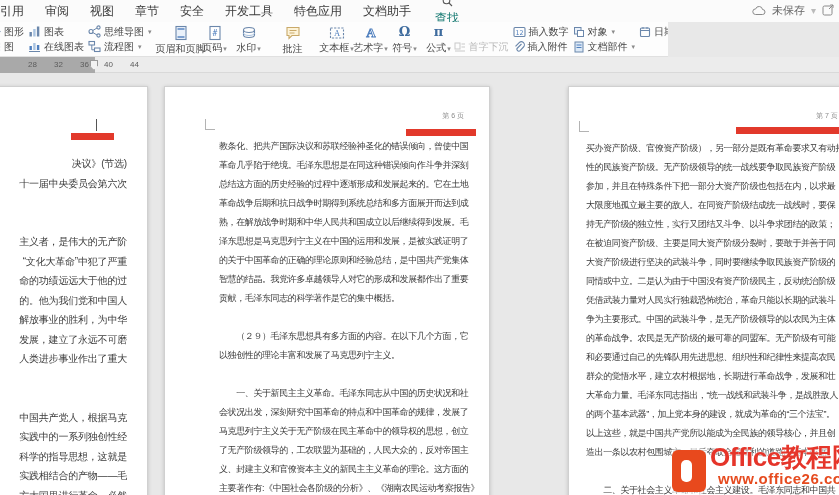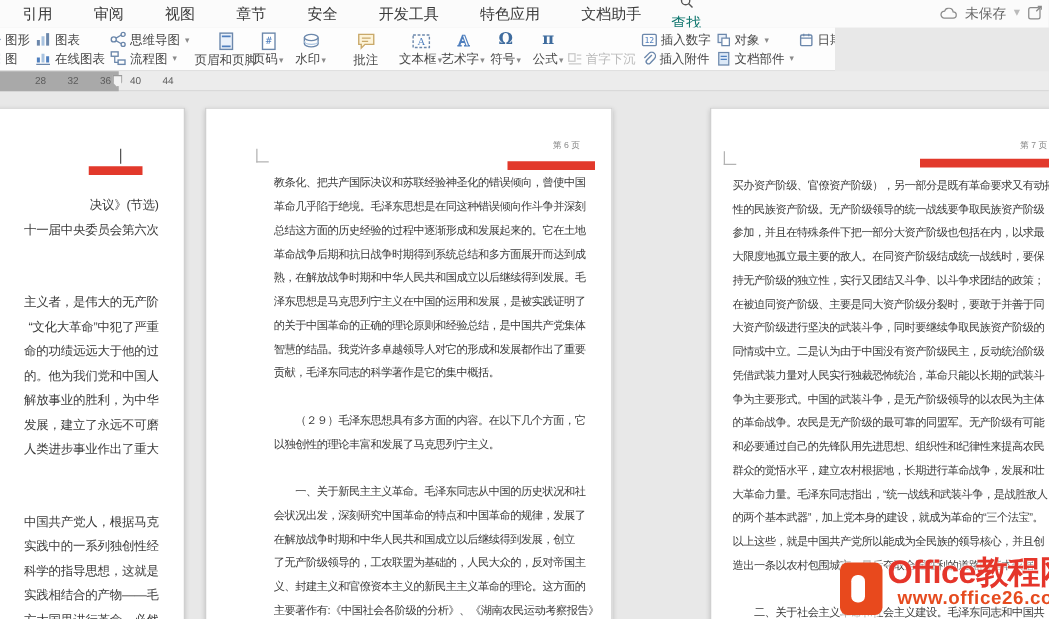--- a/index.html
+++ b/index.html
@@ -2,21 +2,21 @@
 <html><head>
 <meta charset="utf-8">
 <style>
   * { margin:0; padding:0; box-sizing:border-box; }
   html,body { width:839px; height:495px; overflow:hidden; background:#e8e8e8;
     font-family:"Liberation Sans","DejaVu Sans",sans-serif; }
 
   
   .menubar { position:absolute; left:0; top:0; width:839px; height:22px; background:#fbfbfb;
     display:flex; align-items:center; }
-  .menu-items { display:flex; gap:33px; padding-left:18px; }
+  .menu-items { display:flex; gap:21px; padding-left:0; }
   .menu-items > div { font-size:12px; color:#3a3a3a; cursor:default; white-space:nowrap; }
   .menu-find { display:flex; align-items:center; gap:3px; margin-left:24px; font-size:12px; color:#0f766e;flex-direction:column; }
   .top-right { position:absolute; right:4px; top:3px; display:flex; align-items:center; gap:6px; }
   .top-right .lbl { font-size:11px; color:#666;font-family:Liberation Serif, serif; }
   .tr-sep { color:#bbb; font-size:10px; }
 
   
   .ribbon { position:absolute; left:0; top:22px; width:668px; height:35px; background:#fdfdfd;
     border-bottom:1px solid #e0e0e0; display:flex; align-items:stretch; overflow:hidden; }
   .vsep { width:1px; background:#e4e4e4; margin:4px 5px; }
@@ -409,21 +409,21 @@
         <div class="tline">泽东思想是马克思列宁主义在中国的运用和发展，是被实践证明了</div>
         <div class="tline">的关于中国革命的正确的理论原则和经验总结，是中国共产党集体</div>
         <div class="tline">智慧的结晶。我党许多卓越领导人对它的形成和发展都作出了重要</div>
         <div class="tline">贡献，毛泽东同志的科学著作是它的集中概括。</div>
         <div class="tline"></div>
         <div class="tline">　　（２９）毛泽东思想具有多方面的内容。在以下几个方面，它</div>
         <div class="tline">以独创性的理论丰富和发展了马克思列宁主义。</div>
         <div class="tline"></div>
         <div class="tline">　　一、关于新民主主义革命。毛泽东同志从中国的历史状况和社</div>
         <div class="tline">会状况出发，深刻研究中国革命的特点和中国革命的规律，发展了</div>
-        <div class="tline">在解放战争时期和中华人民共和国成立以后继续得到发展，创立</div>
+        <div class="tline">马克思列宁主义关于无产阶级在民主革命中的领导权的思想，创立</div>
         <div class="tline">了无产阶级领导的，工农联盟为基础的，人民大众的，反对帝国主</div>
         <div class="tline">义、封建主义和官僚资本主义的新民主主义革命的理论。这方面的</div>
         <div class="tline">主要著作有:《中国社会各阶级的分析》、《湖南农民运动考察报告》、</div>
       </div>
   </div>
 
   <div class="page page-right">
     <div class="pg-label" style="left:247px; top:24px;">第 7 页</div>
     <div class="redbar" style="left:167px; top:40px; width:150px;"></div>
     <div class="corner-mark" style="left:10px; top:34px;"></div>

